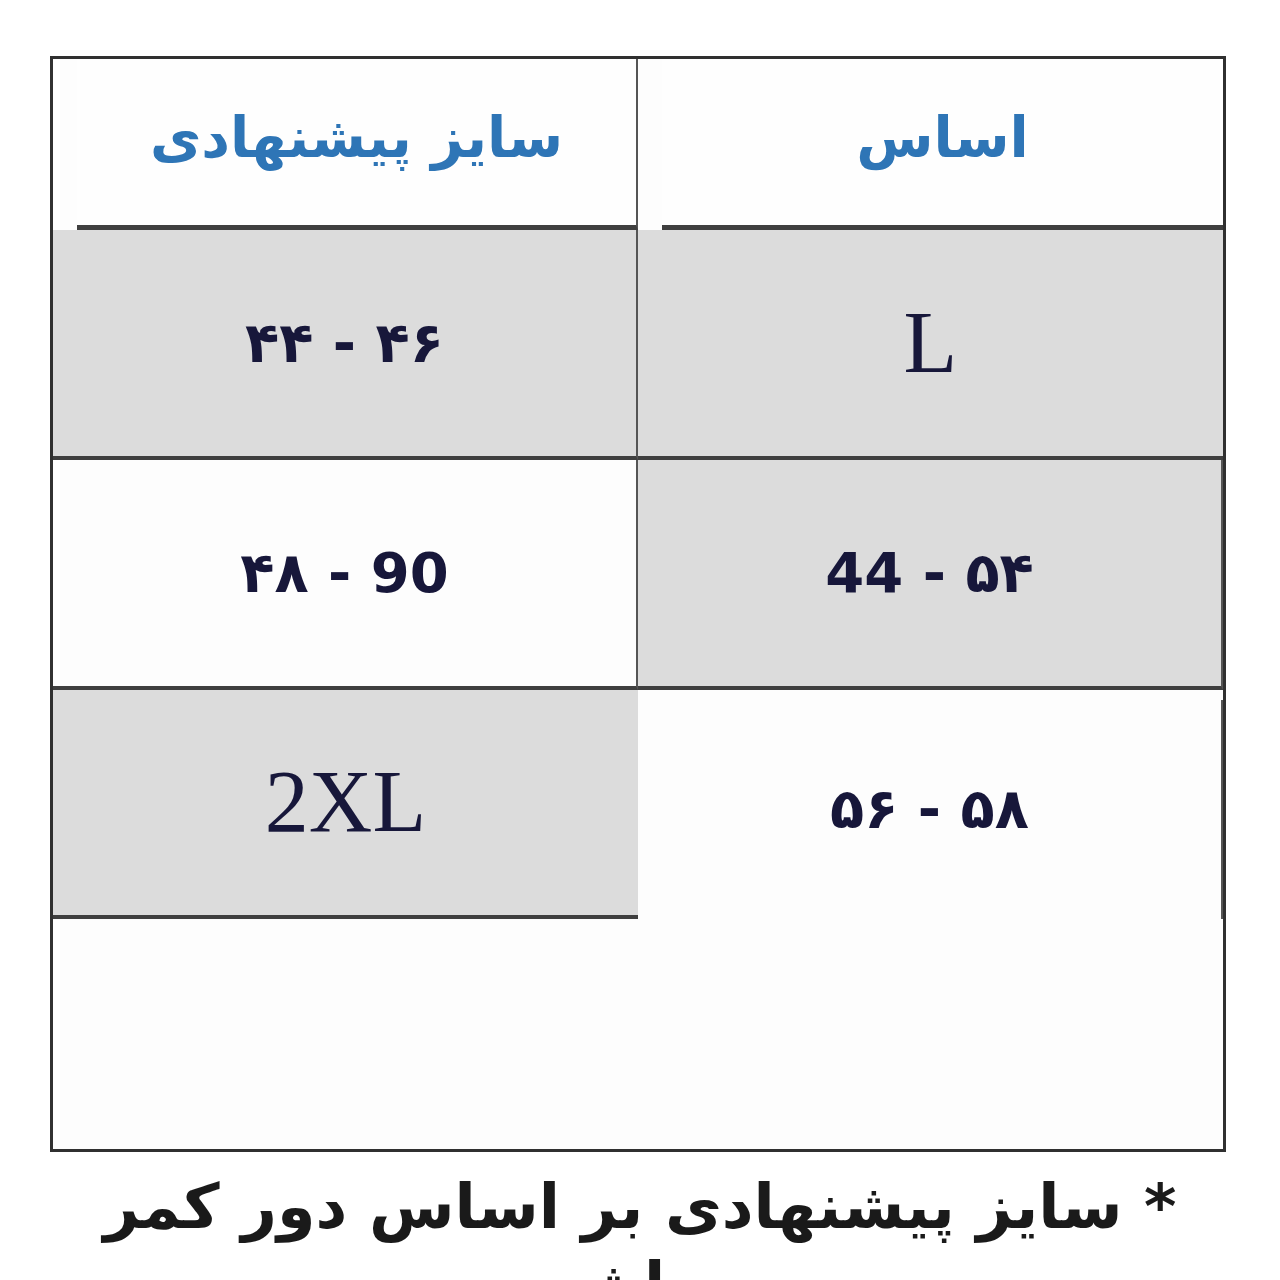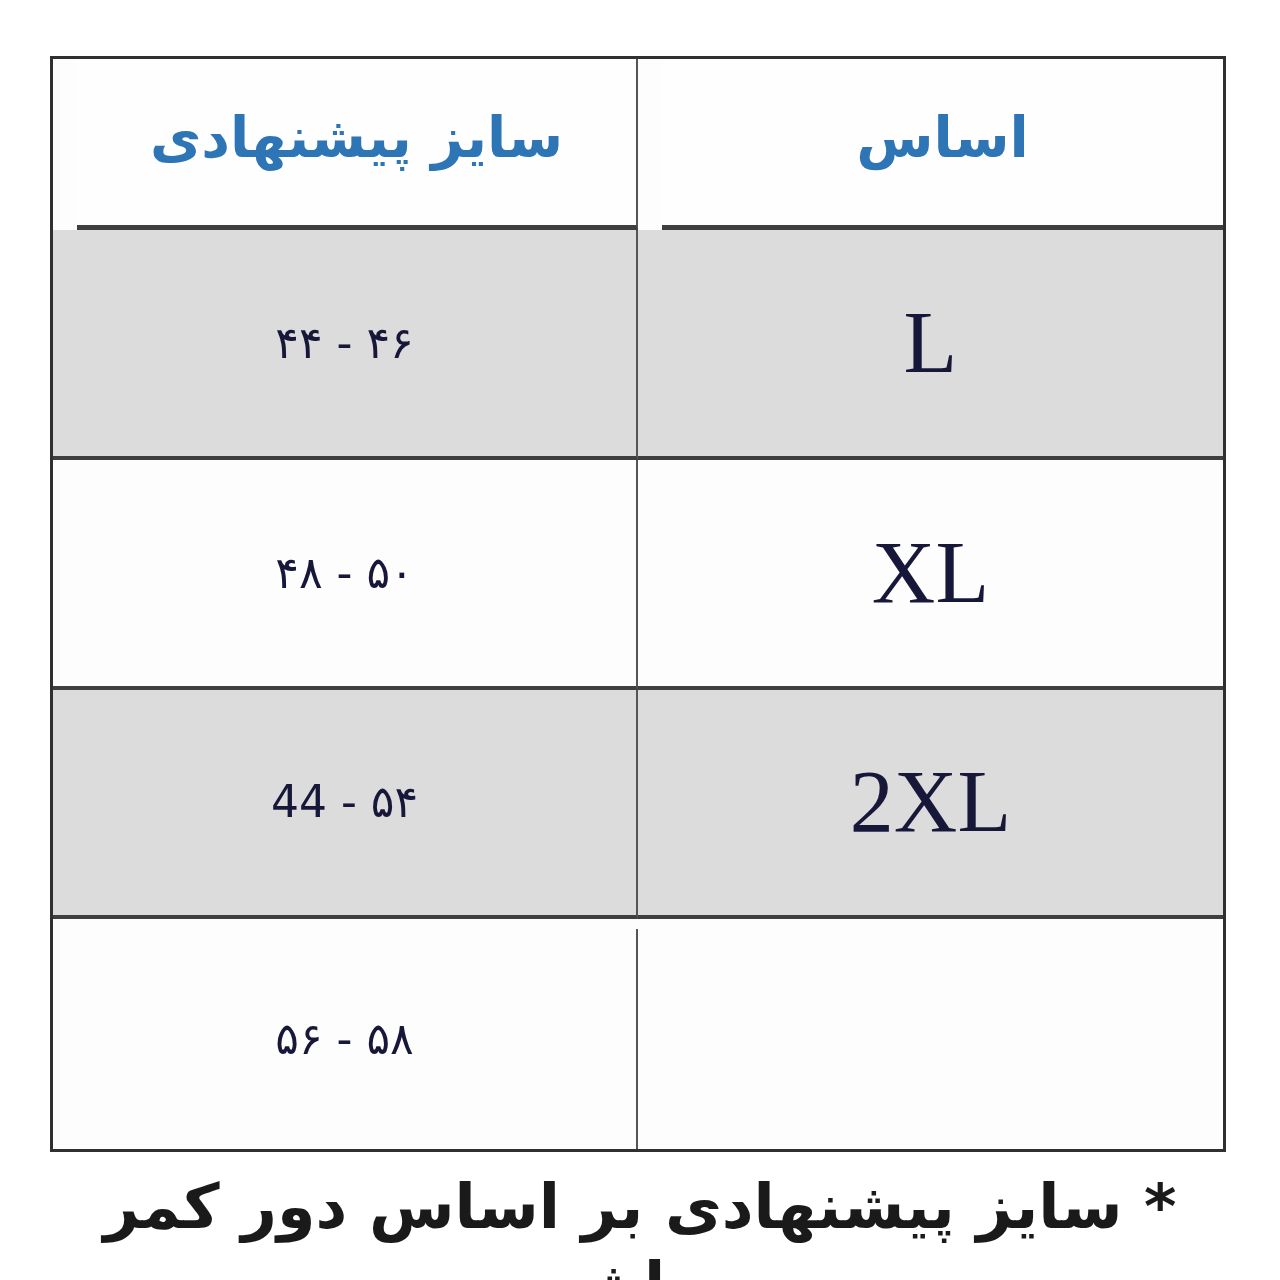--- a/index.html
+++ b/index.html
@@ -52,22 +52,22 @@
     color:var(--header-text);
     font-size:56px;
     font-weight:bold;
     line-height:1;
     padding-bottom:8px;
   }
   .range{
     direction:ltr;
     unicode-bidi:bidi-override;
     color:var(--cell-text);
-    font-size:44px;
-    font-weight:normal;
+    font-size:56px;
+    font-weight:bold;
     letter-spacing:4px;
     line-height:1;
   }
   .latin{
     font-family:"Liberation Serif","DejaVu Serif",serif;
     color:var(--cell-text);
     font-size:88px;
     line-height:1;
   }
   .footnote{
@@ -98,24 +98,21 @@
     </div>
 
     <div class="cell alt col-l">
       <span class="range">۴۴ - ۴۶</span>
     </div>
     <div class="cell alt">
       <span class="latin">L</span>
     </div>
 
     <div class="cell col-l">
-      <span class="range">۴۸ - ۵۰</span>
-    </div>
-    <div class="cell">
-      <span class="latin">XL</span>
+      <span class="range">۴۸ - 90</span>
     </div>
 
     <div class="cell alt col-l">
       <span class="range">44 - ۵۴</span>
     </div>
     <div class="cell alt">
       <span class="latin">2XL</span>
     </div>
 
     <div class="cell last col-l">

